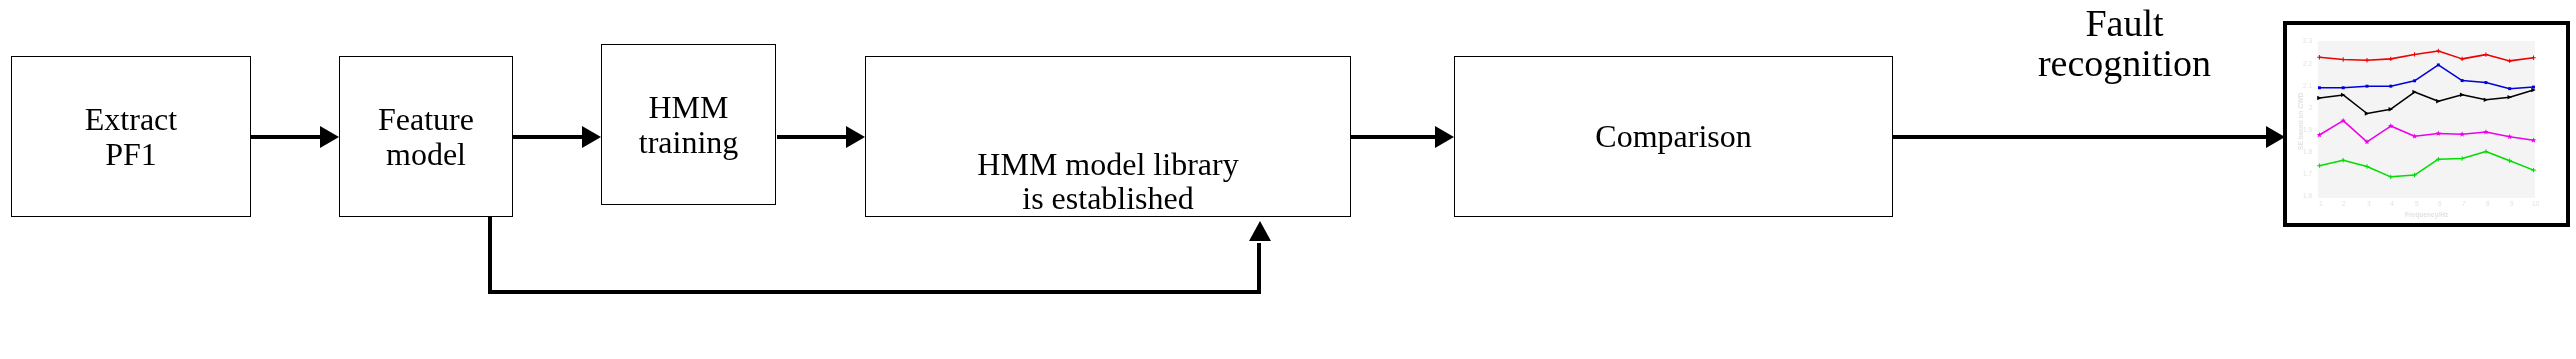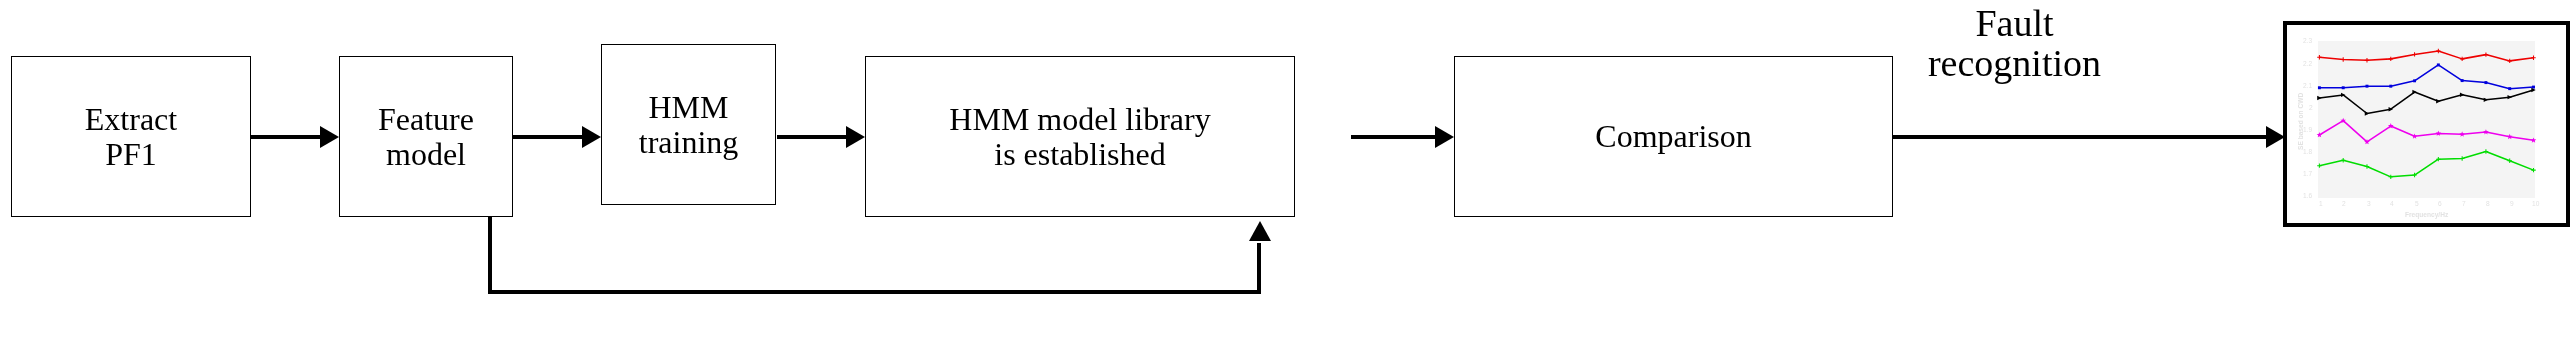--- a/index.html
+++ b/index.html
@@ -166,40 +166,40 @@
   <div class="proc-box" style="left:601px; top:44px; width:175px; height:161px;">
     <span class="ln">HMM</span>
     <span class="ln">training</span>
   </div>
 
   <div class="h-arrow" style="left:777px; top:137px; width:88px;">
     <div class="shaft" style="width:71px;"></div>
     <div class="head" style="left:69px;"></div>
   </div>
 
-  <div class="proc-box" style="left:865px; top:56px; width:430px; height:161px;">
+  <div class="proc-box" style="left:865px; top:56px; width:486px; height:161px;justify-content:flex-end;">
     <span class="ln">HMM model library</span>
     <span class="ln">is established</span>
   </div>
 
   <div class="h-arrow" style="left:1351px; top:137px; width:103px;">
     <div class="shaft" style="width:85px;"></div>
     <div class="head" style="left:84px;"></div>
   </div>
 
   <div class="proc-box" style="left:1454px; top:56px; width:439px; height:161px;">
     <span class="ln">Comparison</span>
   </div>
 
   <div class="h-arrow" style="left:1893px; top:137px; width:391px;">
     <div class="shaft" style="width:374px;"></div>
     <div class="head" style="left:373px;"></div>
   </div>
 
-  <div class="free-label" style="left:1867px; top:2.9px; width:295px;">
+  <div class="free-label" style="left:1977px; top:2.9px; width:295px;">
     <span class="ln">Fault</span><br>
     <span class="ln">recognition</span>
   </div>
 
   <div class="seg-v" style="left:488px; top:217px; height:77px;"></div>
   <div class="seg-h" style="left:488px; top:290px; width:773px;"></div>
   <div class="seg-v" style="left:1257px; top:243px; height:50px;"></div>
   <div class="up-head" style="left:1249px; top:221px;"></div>
 
 

